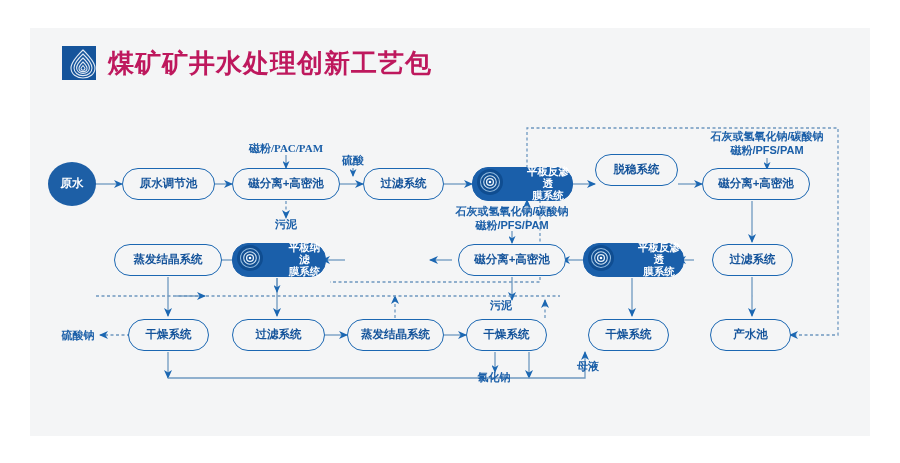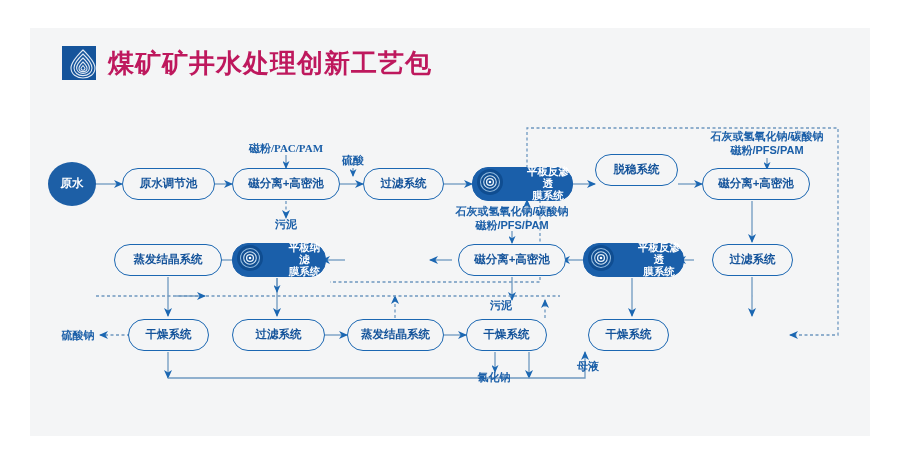--- a/index.html
+++ b/index.html
@@ -260,20 +260,21 @@
   <div class="node pill" style="left:128px;top:319px;width:81px;">干燥系统</div>
 
   <div class="node pill" style="left:232px;top:319px;width:93px;">过滤系统</div>
 
   <div class="node pill" style="left:347px;top:319px;width:97px;">蒸发结晶系统</div>
 
   <div class="node pill" style="left:466px;top:319px;width:81px;">干燥系统</div>
 
   <div class="node pill" style="left:588px;top:319px;width:81px;">干燥系统</div>
 
+  <div class="node pill" style="left:710px;top:319px;width:81px;">产水池</div>
 
   <div class="anno" style="left:236px;top:142px;width:100px;font-family:Liberation Serif, serif;">磁粉/PAC/PAM</div>
 
   <div class="anno" style="left:333px;top:155px;width:40px;font-family:Liberation Mono, monospace;">硫酸</div>
 
   <div class="anno" style="left:266px;top:218px;width:40px;">污泥</div>
 
   <div class="anno" style="left:700px;top:130px;width:134px;">石灰或氢氧化钠/碳酸钠
 磁粉/PFS/PAM</div>
 

